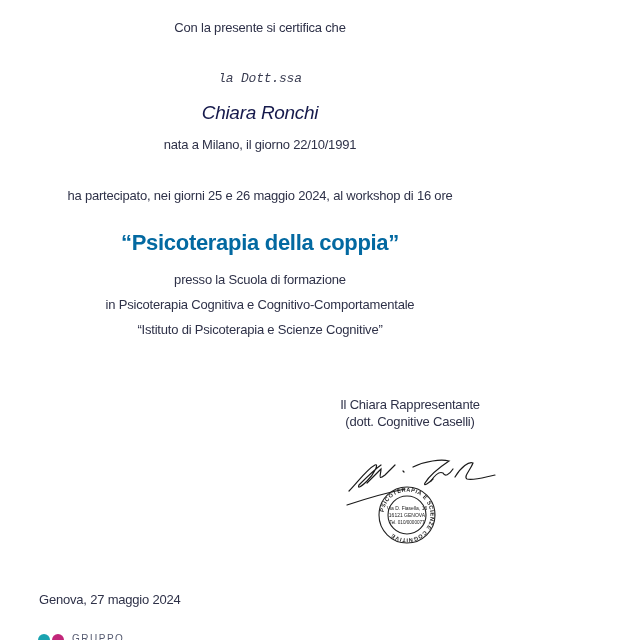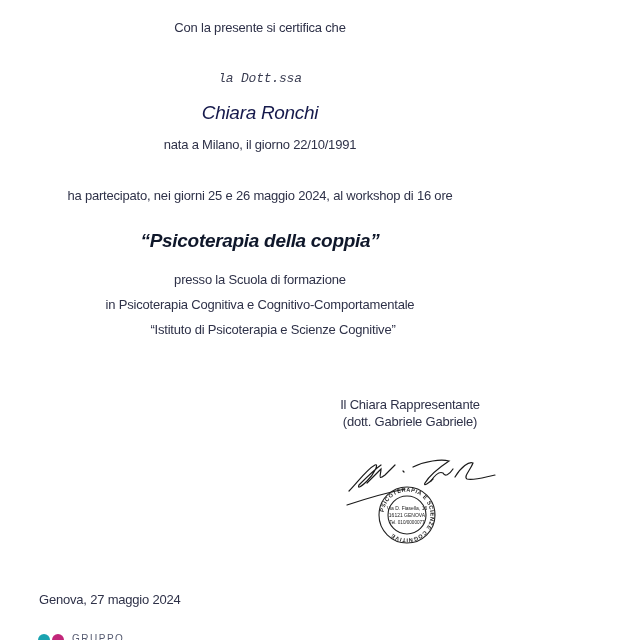--- a/index.html
+++ b/index.html
@@ -31,29 +31,28 @@
       font-size: 19px;
       font-weight: normal;
       font-style: italic;
       color: #161a4c;
       letter-spacing: -0.3px;
     }
     .birth { top: 137px; }
     .participation { top: 188px; }
     .course {
       top: 230px;
-      font-size: 19px;
+      font-size: 22px;
       font-weight: bold;
-      font-style: italic;
-      color: #0f172a;
+      color: #0369a1;
       letter-spacing: -0.3px;
     }
     .school1 { top: 272px; }
     .school2 { top: 297px; }
-    .school3 { top: 322px; padding-left: 13px; }
+    .school3 { top: 322px; }
     .signatory {
       position: absolute;
       left: 330px;
       width: 160px;
       text-align: center;
       font-size: 13px;
       white-space: nowrap;
       letter-spacing: -0.2px;
     }
     .sig-role { top: 397px; }
@@ -103,21 +102,21 @@
   <div class="line title-prefix">la Dott.ssa</div>
   <div class="line name">Chiara Ronchi</div>
   <div class="line birth">nata a Milano, il giorno 22/10/1991</div>
   <div class="line participation">ha partecipato, nei giorni 25 e 26 maggio 2024, al workshop di 16 ore</div>
   <div class="line course">“Psicoterapia della coppia”</div>
   <div class="line school1">presso la Scuola di formazione</div>
   <div class="line school2">in Psicoterapia Cognitiva e Cognitivo-Comportamentale</div>
   <div class="line school3">“Istituto di Psicoterapia e Scienze Cognitive”</div>
 
   <div class="signatory sig-role">Il Chiara Rappresentante</div>
-  <div class="signatory sig-name">(dott. Gabriele Gabriele)</div>
+  <div class="signatory sig-name">(dott. Cognitive Caselli)</div>
 
   <svg class="signature" viewBox="0 0 155 95" xmlns="http://www.w3.org/2000/svg">
 
     <g fill="none" stroke="#1a1a1a" stroke-width="1.2" stroke-linecap="round">
       <path d="M4 36 C 12 28, 22 14, 30 10 C 34 8, 30 18, 22 26 C 16 32, 12 34, 14 30 C 20 24, 30 14, 36 10"></path>
       <path d="M22 28 C 28 22, 34 16, 36 14 C 36 20, 32 26, 40 20 C 44 16, 48 12, 50 10"></path>
       <path d="M58 16 L 59 17"></path>
       <path d="M68 12 C 80 6, 96 4, 104 6 C 98 10, 86 18, 80 28 C 78 32, 84 28, 88 24"></path>
       <path d="M86 26 C 90 20, 94 16, 98 18 C 100 22, 104 20, 108 14"></path>
       <path d="M110 22 C 116 12, 124 6, 128 8 C 126 14, 118 22, 122 24 C 128 26, 140 22, 150 20"></path>

